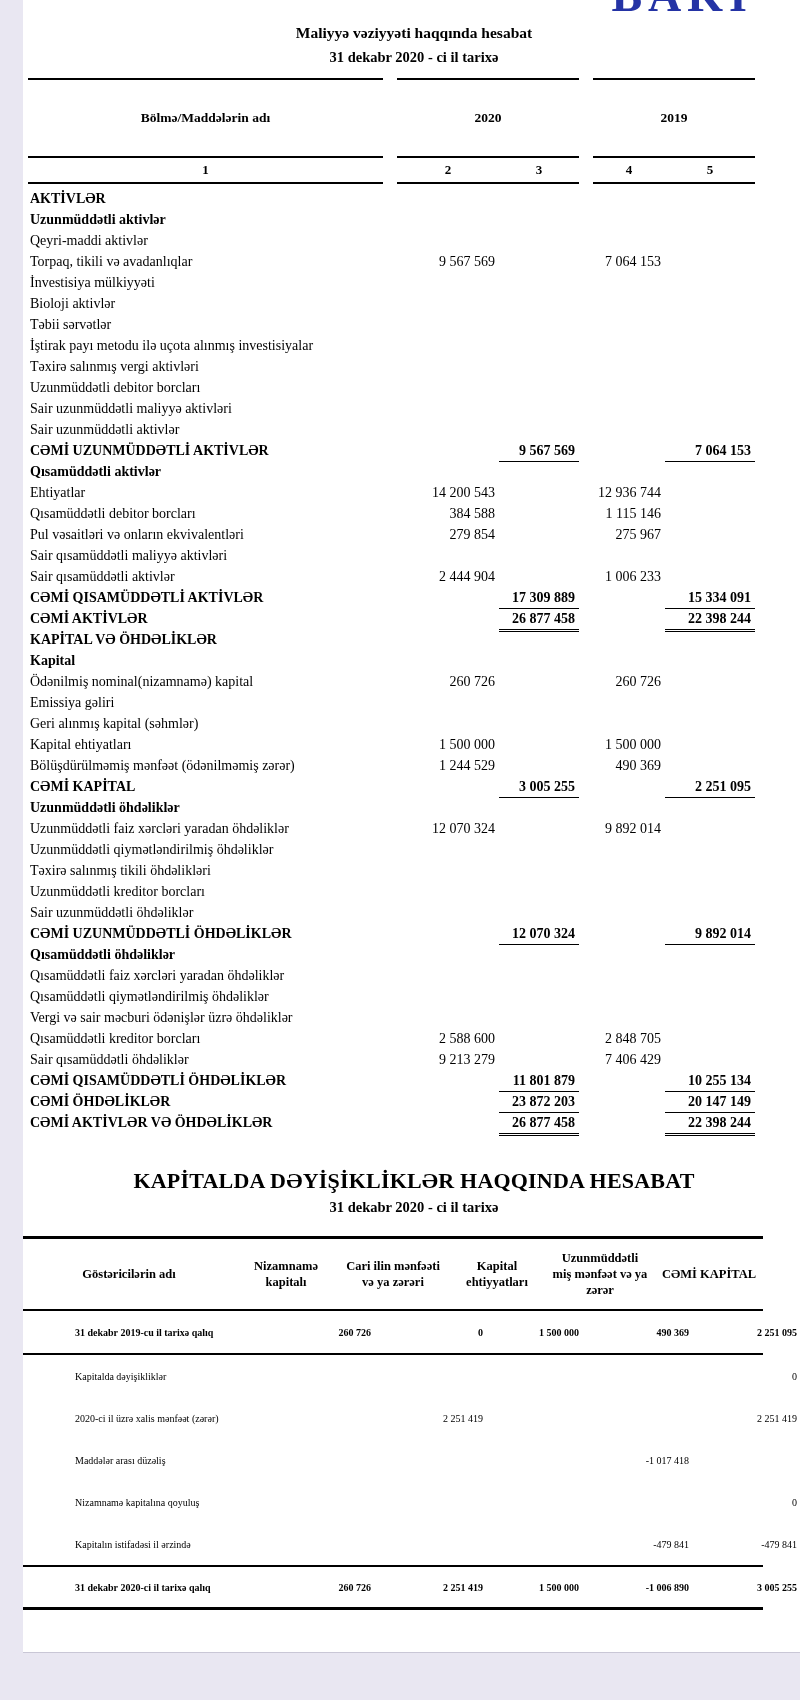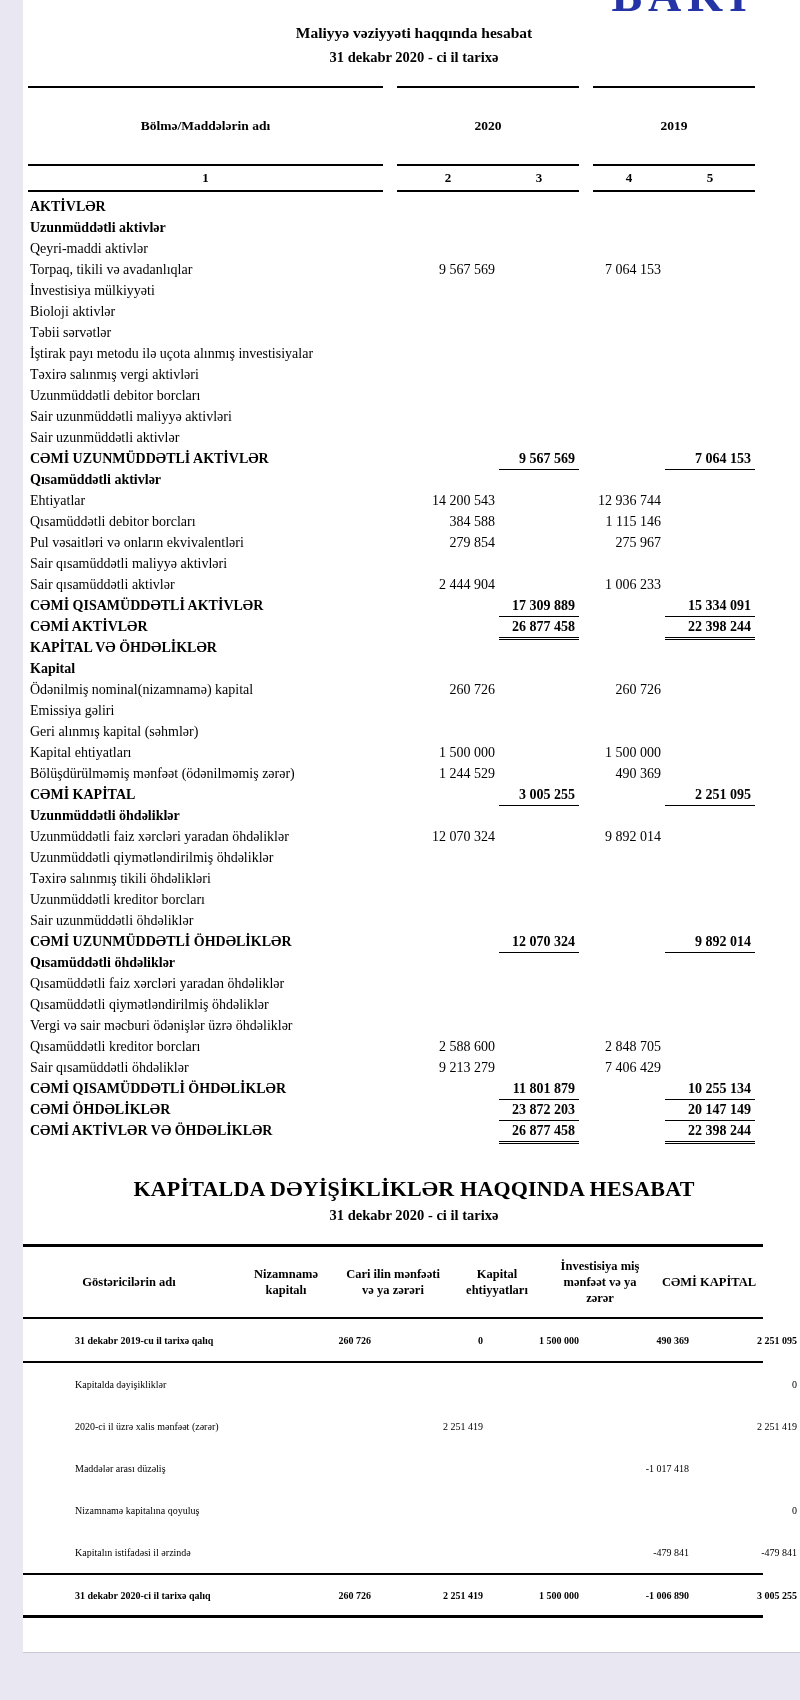--- a/index.html
+++ b/index.html
@@ -18,21 +18,21 @@
   }
   .logo{position:absolute;top:0;right:52px;height:19px;overflow:hidden;}
   .logo span{
     display:block;font-weight:bold;font-size:46px;line-height:46px;
     letter-spacing:6px;color:#2433a5;margin-top:-27px;
   }
   .titleblock{width:730px;margin:0 auto;text-align:center;padding-top:24px;}
   .t1-title{font-weight:bold;font-size:15.5px;}
   .t1-sub{font-weight:bold;font-size:14.5px;margin-top:7px;}
 
-  .t1{width:727px;margin-left:5px;margin-top:20px;}
+  .t1{width:727px;margin-left:5px;margin-top:12px;}
   .t1-grid{display:grid;grid-template-columns:355px 14px 102px 80px 14px 72px 90px;}
   .t1-head > div{
     border-top:2px solid #000;border-bottom:2px solid #000;
     height:76px;display:flex;align-items:center;justify-content:center;
     font-weight:bold;font-size:13.5px;
   }
   .hc1{grid-column:1;} .hc2{grid-column:3/5;} .hc3{grid-column:6/8;}
   .t1-nums > div{
     border-bottom:2px solid #000;height:24px;
     display:flex;align-items:center;justify-content:center;
@@ -420,21 +420,21 @@
     <div class="t2-title">KAPİTALDA DƏYİŞİKLİKLƏR HAQQINDA HESABAT</div>
     <div class="t2-sub">31 dekabr 2020 - ci il tarixə</div>
   </div>
 
   <div class="t2">
     <div class="t2-grid t2-head">
       <div>Göstəricilərin adı</div>
       <div>Nizamnamə kapitalı</div>
       <div>Cari ilin mənfəəti və ya zərəri</div>
       <div>Kapital ehtiyyatları</div>
-      <div>İnvestisiya miş mənfəət və ya zərər</div>
+      <div>Uzunmüddətli miş mənfəət və ya zərər</div>
       <div>CƏMİ KAPİTAL</div>
     </div>
     <div>
         <div class="t2-grid t2-row bold first">
           <div class="lab">31 dekabr 2019-cu il tarixə qalıq</div>
           <div class="val">260 726</div>
           <div class="val">0</div>
           <div class="val">1 500 000</div>
           <div class="val">490 369</div>
           <div class="val">2 251 095</div>

